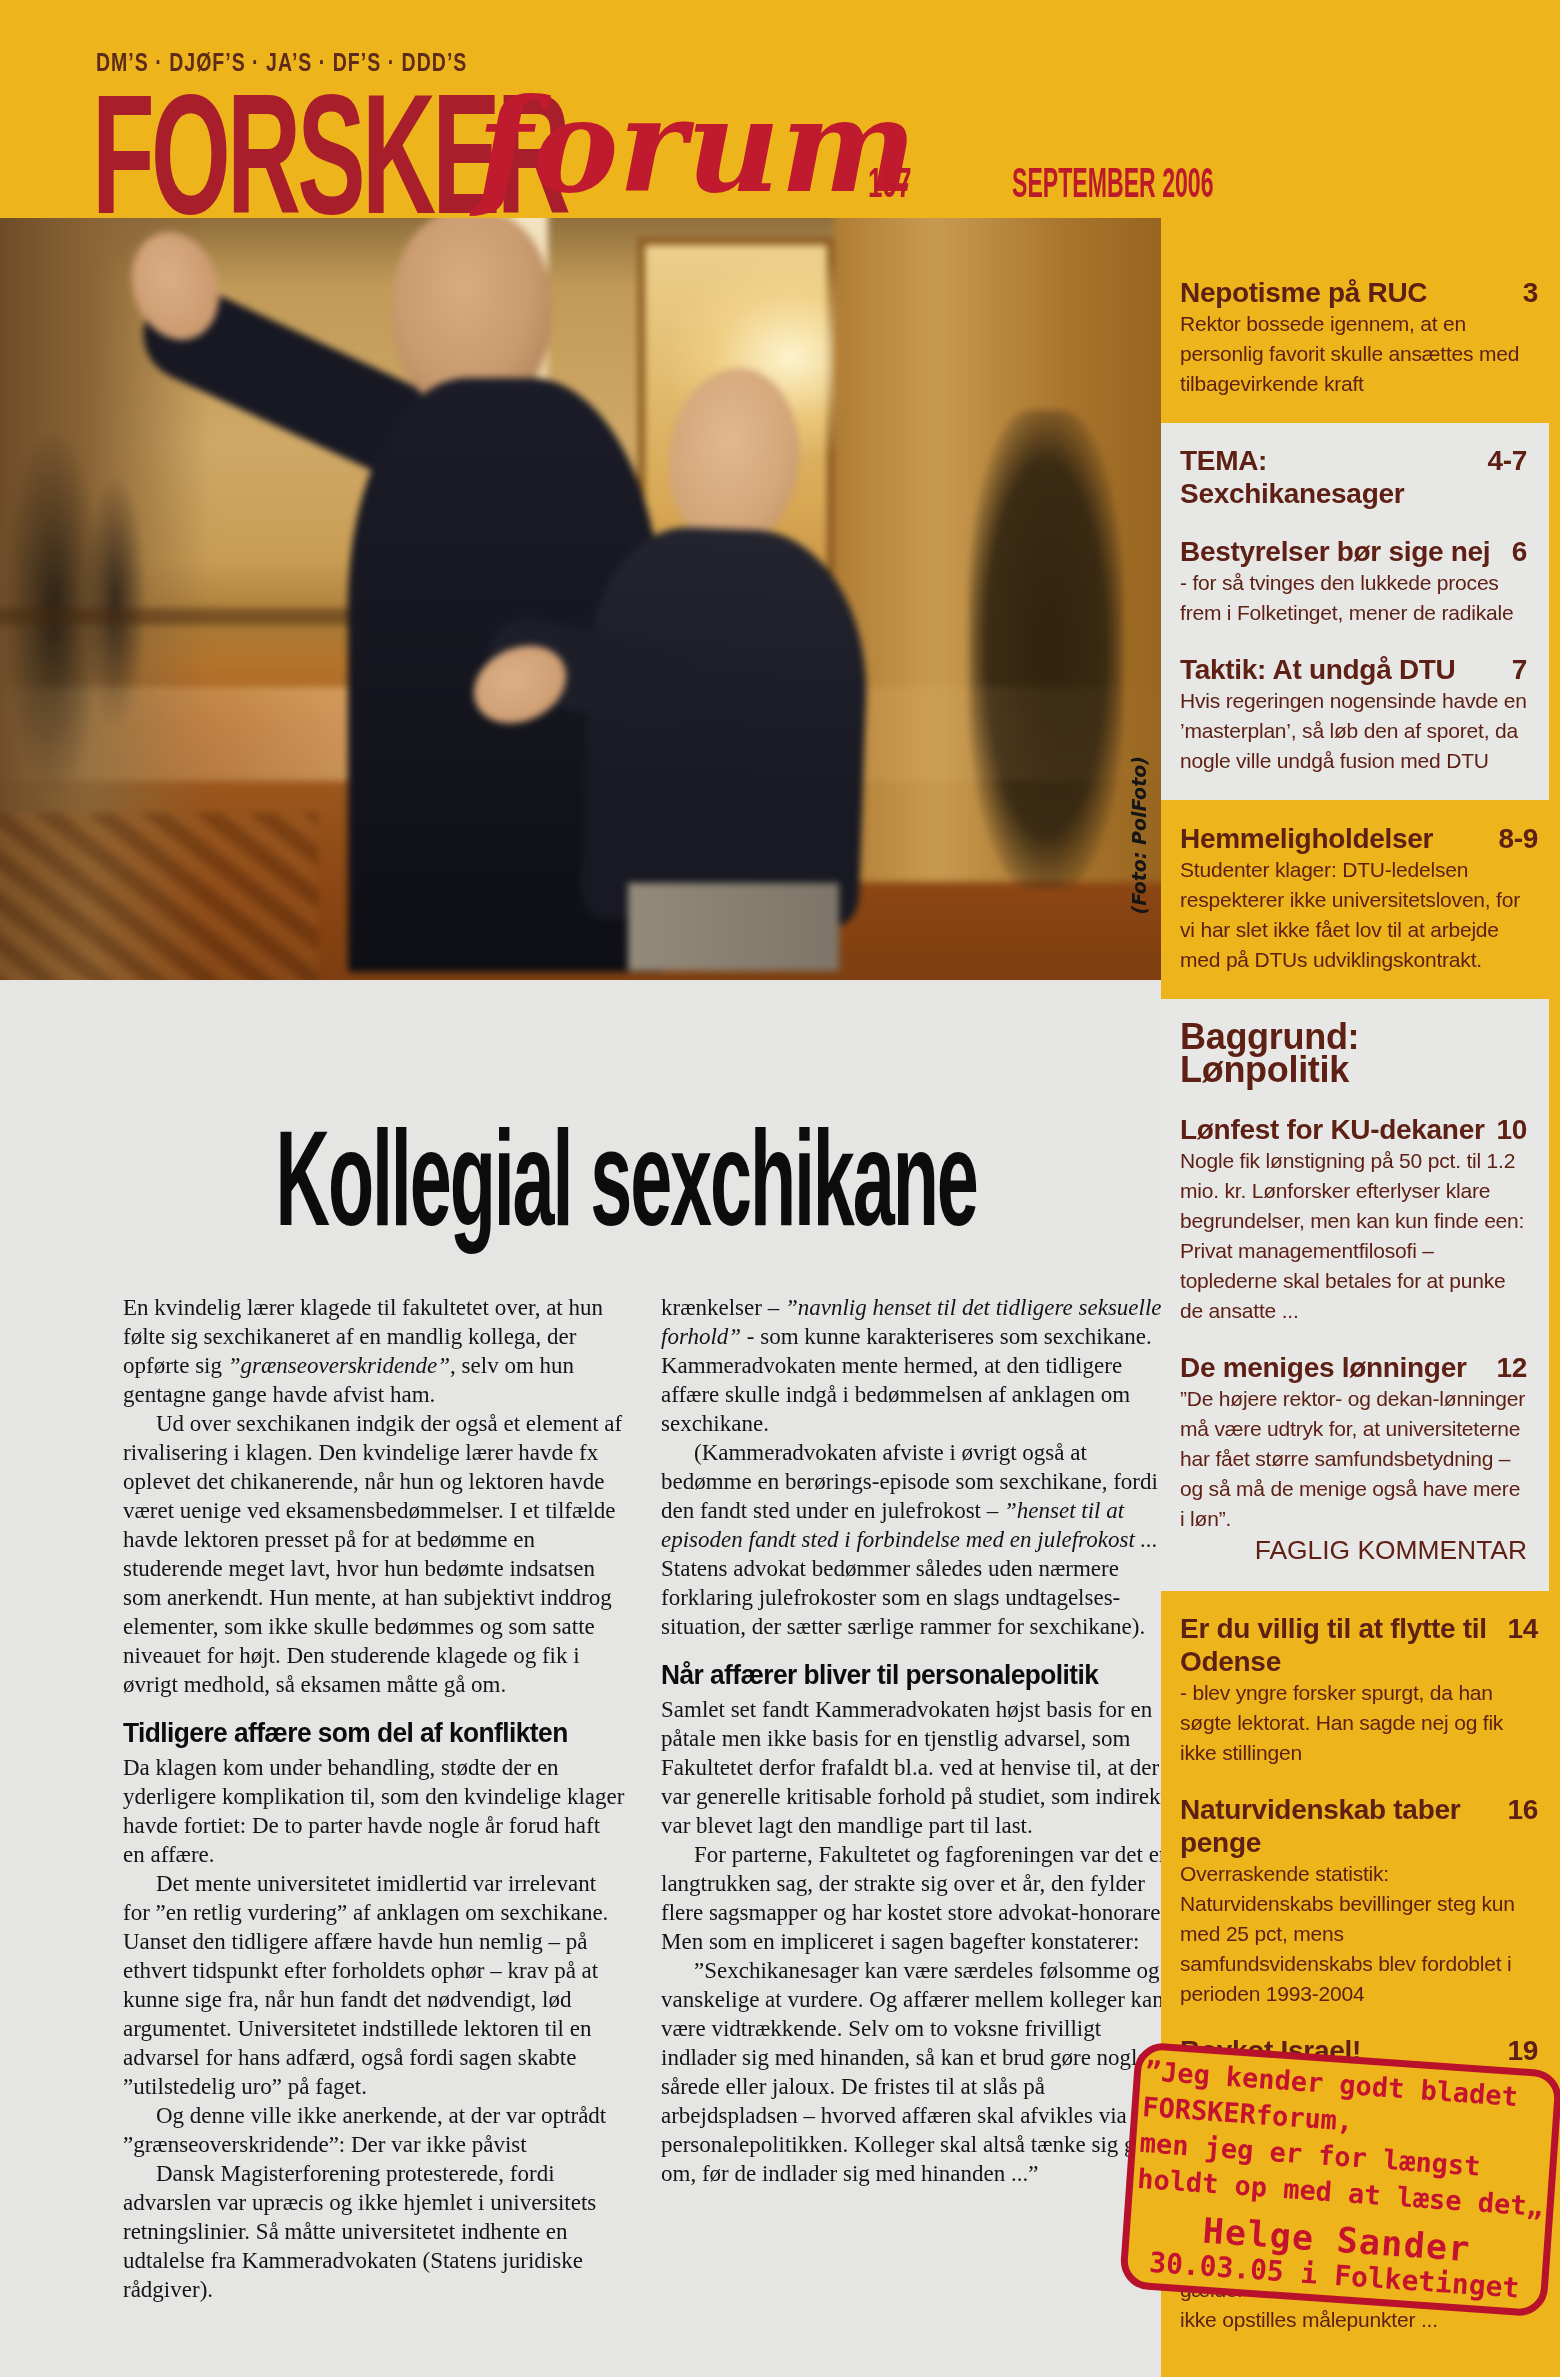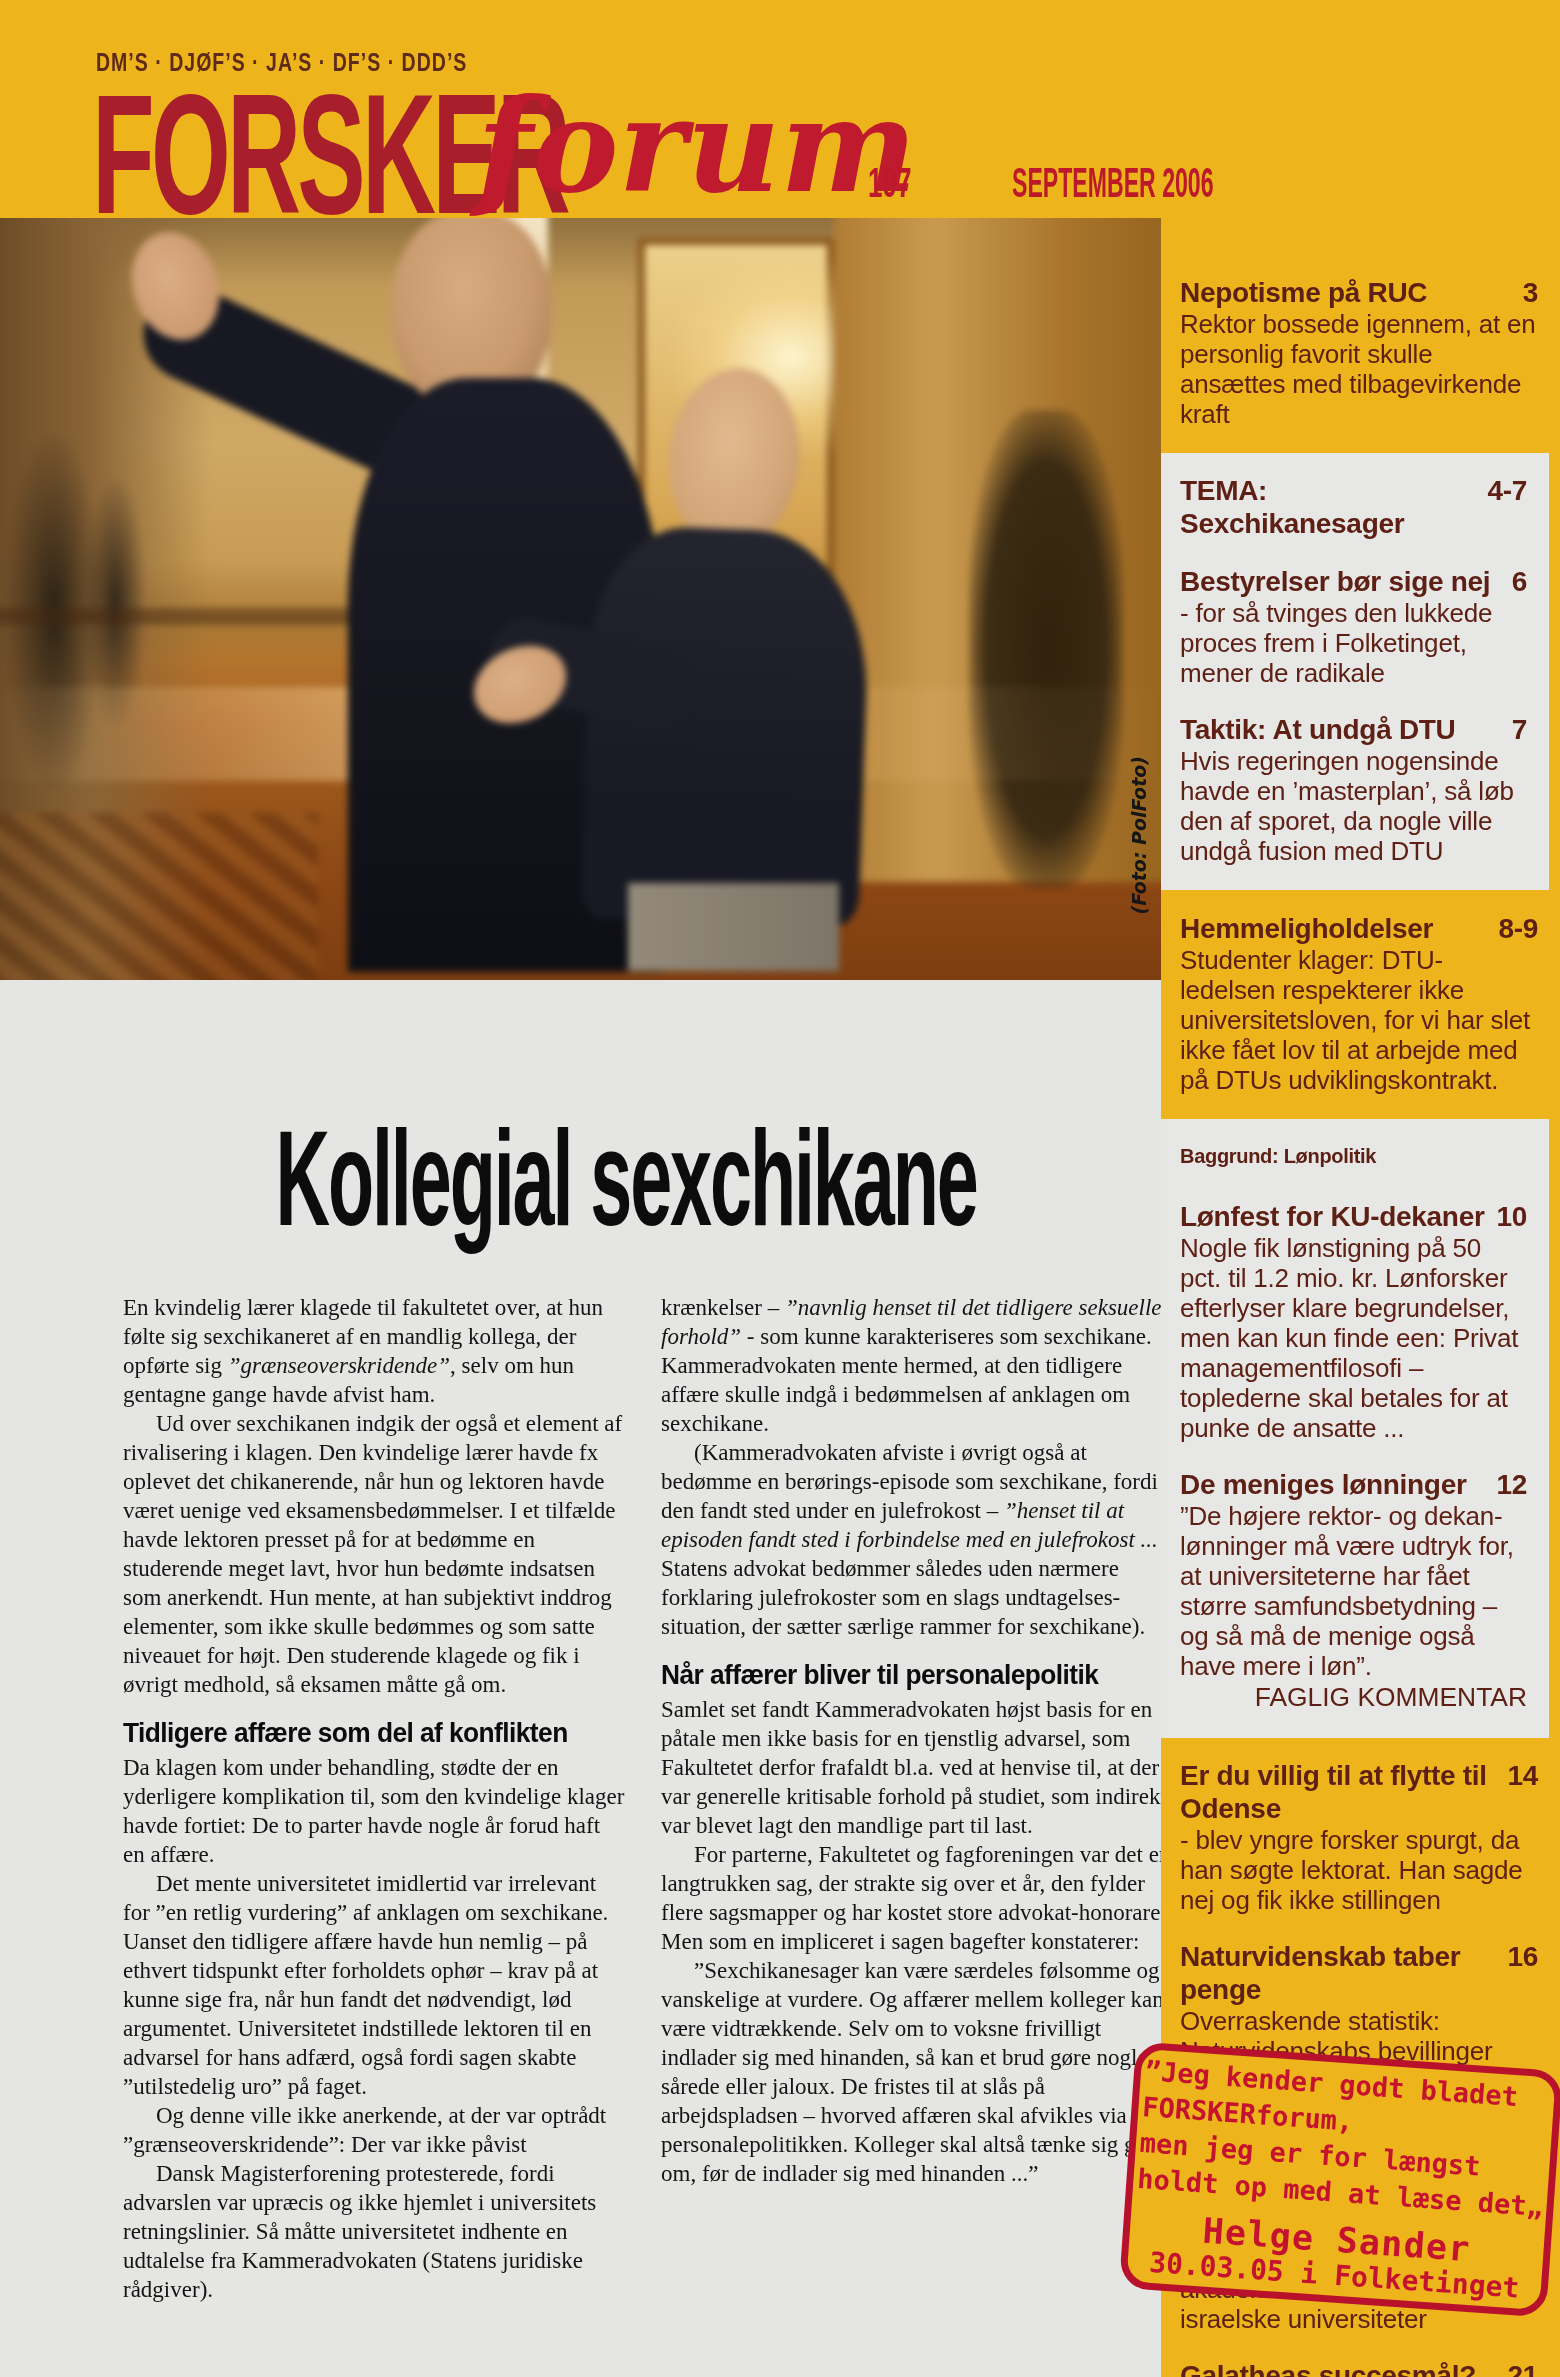--- a/index.html
+++ b/index.html
@@ -87,27 +87,27 @@
         margin:19px 0 6.3px;letter-spacing:-0.6px;transform:scaleX(.94);transform-origin:left;white-space:nowrap;}
   .byline-row{display:flex;justify-content:flex-end;margin-top:21.4px;}
   .byline-box{width:45px;height:48px;background:#4a170f;color:#fff;display:flex;align-items:center;
         justify-content:center;font-family:"DejaVu Serif",serif;font-style:italic;font-size:28px;}
 
   
   .sidebar{position:absolute;left:1161px;top:218px;width:399px;height:2160px;background:#edb51b;z-index:1;}
   .toc-block{padding:21.4px 22px 24px 19px;color:#5e2014;box-sizing:border-box;}
   .toc-block.gray{background:#e7e7e5;width:388px;}
   .toc-block:first-child{padding-top:58px;}
-  .toc-header{font-size:20px;font-weight:700;line-height:33px;margin-bottom:26.4px;letter-spacing:-0.3px;}
+  .toc-header{font-size:36px;font-weight:700;line-height:33px;margin-bottom:26.4px;letter-spacing:-0.3px;}
   .toc-item{margin-top:25px;}
   .toc-item:first-child{margin-top:0;}
   .toc-header + .toc-item{margin-top:0;}
   .toc-line{display:flex;font-size:28px;font-weight:700;line-height:33px;letter-spacing:-0.3px;}
   .toc-title{flex:1;}
-  .toc-desc{font-size:26px;line-height:30px;font-weight:400;letter-spacing:-0.2px;}
+  .toc-desc{font-size:21px;line-height:30px;font-weight:400;letter-spacing:-0.2px;}
   .toc-note{font-size:26.4px;line-height:33px;text-align:right;font-weight:400;}
 
   
   .quote-sticker{position:absolute;left:1127px;top:2056px;width:428px;height:247px;box-sizing:border-box;
         background:#edb51b;border:7.5px solid #b8112b;border-radius:29px;transform:rotate(4deg);z-index:3;
         display:flex;flex-direction:column;align-items:center;justify-content:center;
         font-family:"DejaVu Sans Mono",monospace;color:#c5122e;}
   .quote-line{font-size:27px;line-height:36px;font-weight:700;white-space:nowrap;}
   .quote-author{font-size:35px;line-height:38px;font-weight:700;margin-top:10px;letter-spacing:1.3px;}
   .quote-date{font-size:28px;line-height:33px;font-weight:700;}

